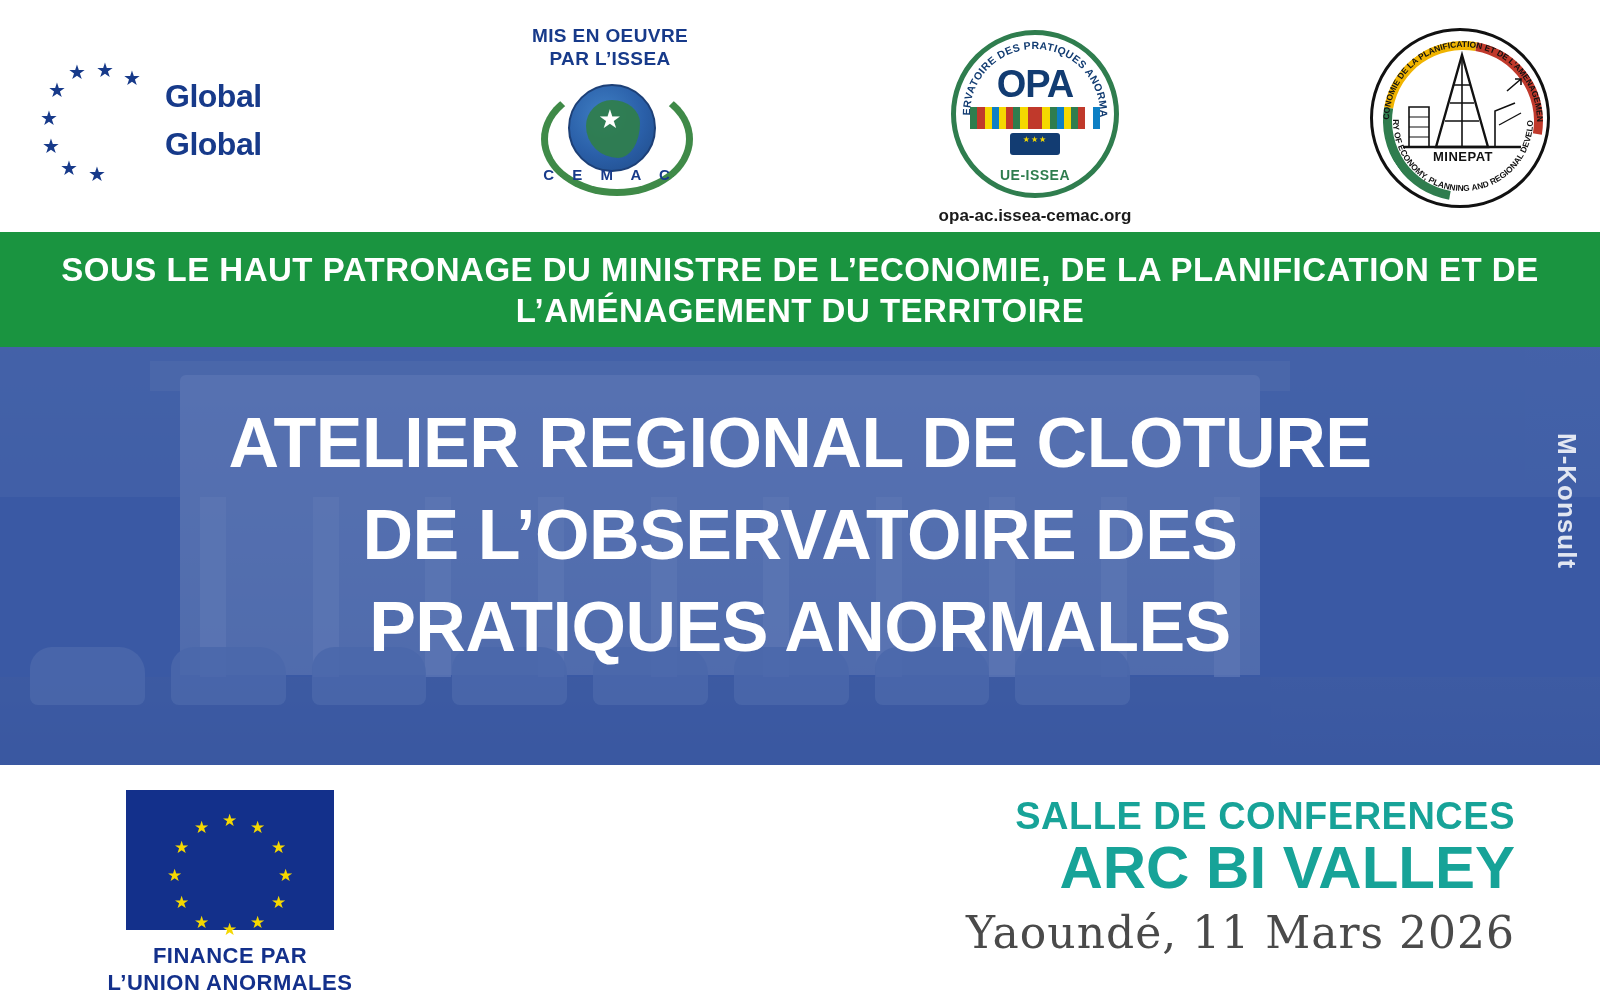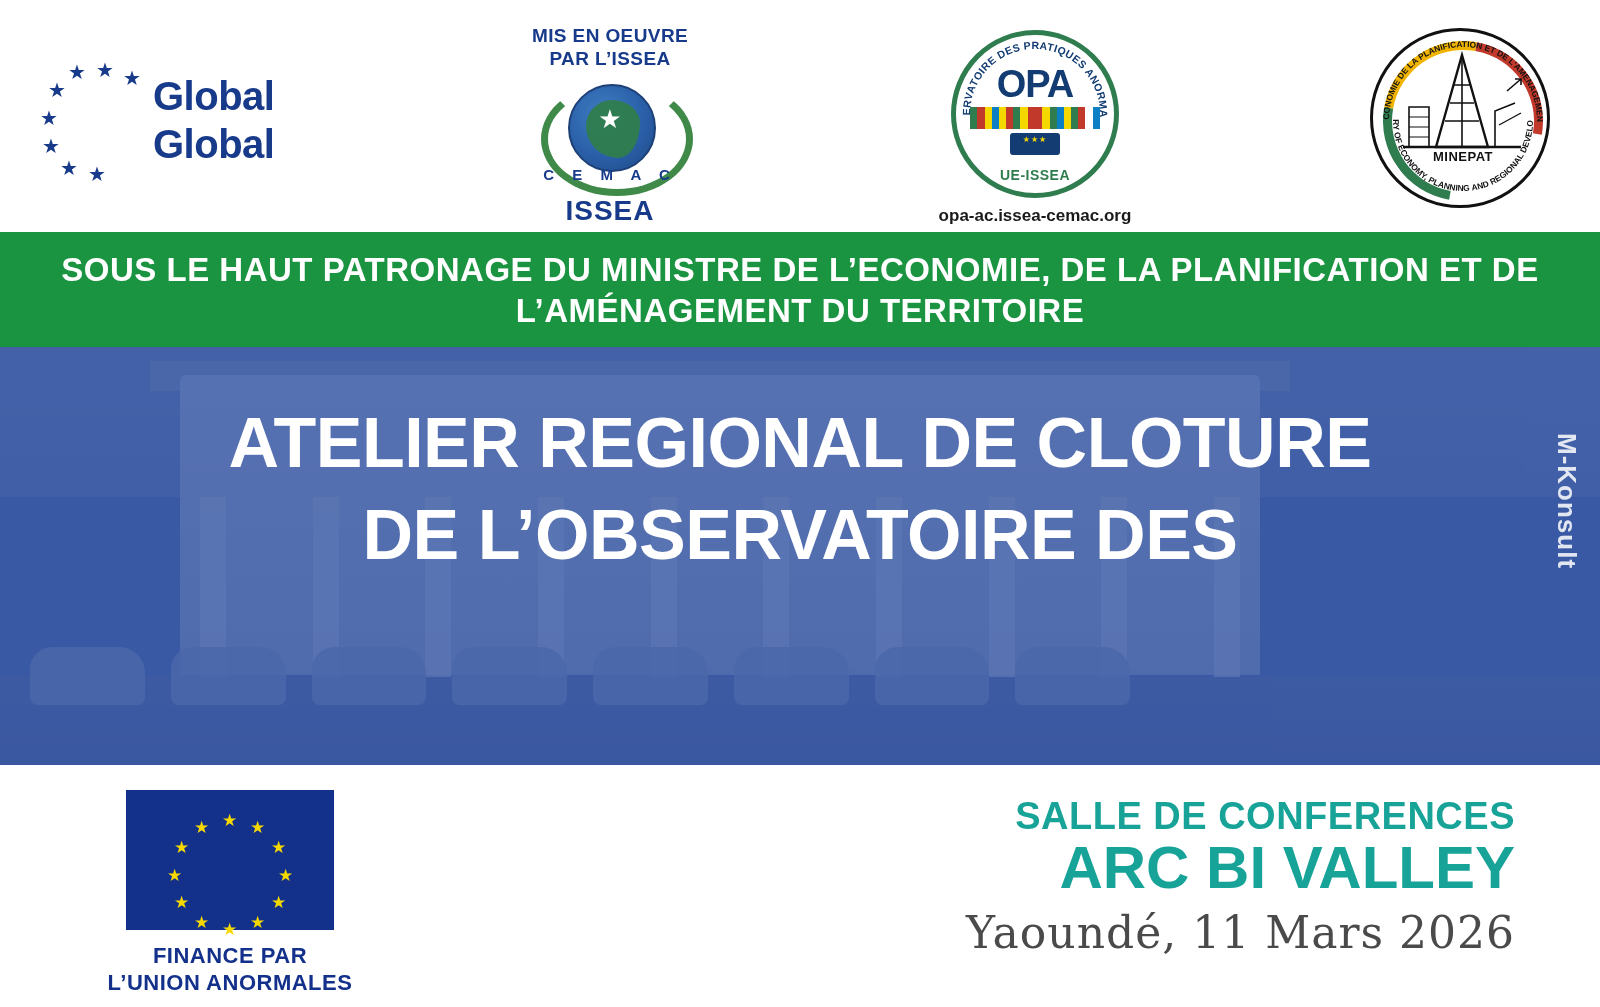--- a/index.html
+++ b/index.html
@@ -40,24 +40,24 @@
   }
   .gg-stars .st {
     position: absolute;
     color: #173a8a;
     font-size: 20px;
     line-height: 20px;
   }
   .gg-text {
     color: #173a8a;
     font-weight: bold;
-    font-size: 40px;
+    font-size: 32px;
     line-height: 48px;
     letter-spacing: -0.5px;
-    margin-left: 8px;
+    margin-left: 20px;
   }
 
   
   .issea-block {
     position: absolute;
     left: 500px; top: 24px;
     width: 220px;
     text-align: center;
   }
   .issea-top {
@@ -441,21 +441,20 @@
     <div class="issea-top">
       <div>MIS EN OEUVRE</div>
       <div>PAR L’ISSEA</div>
     </div>
     <div class="issea-emblem">
       <div class="issea-wreath"></div>
       <div class="issea-globe"></div>
       <div class="issea-star">★</div>
       <div class="issea-cemac">C E M A C</div>
     </div>
-    <div class="issea-name">ISSEA</div>
   </div>
 
   <div class="opa-block">
     <div class="opa-badge">
       <svg class="opa-ring-text" viewBox="0 0 158 158">
         <defs>
           <path id="opaArc" d="M 14,79 A 65,65 0 0 1 144,79"></path>
         </defs>
         <text>
           <textPath href="#opaArc" startOffset="50%" text-anchor="middle">OBSERVATOIRE DES PRATIQUES ANORMALES</textPath>
@@ -536,20 +535,21 @@
         <i></i>
         <i></i>
         <i></i>
       </div>
   </div>
   <div class="blue-overlay"></div>
 
   <div class="title-wrap">
     <div class="title-line">ATELIER REGIONAL DE CLOTURE</div>
     <div class="title-line">DE L’OBSERVATOIRE DES</div>
+    <div class="title-line">PRATIQUES ANORMALES</div>
   </div>
 
   <div class="watermark">M-Konsult</div>
 </div>
 
 <div class="footer">
 
   <div class="eu-block">
     <div class="eu-flag">
       <span class="eu-star" style="left:96px; top:22px;">★</span>

